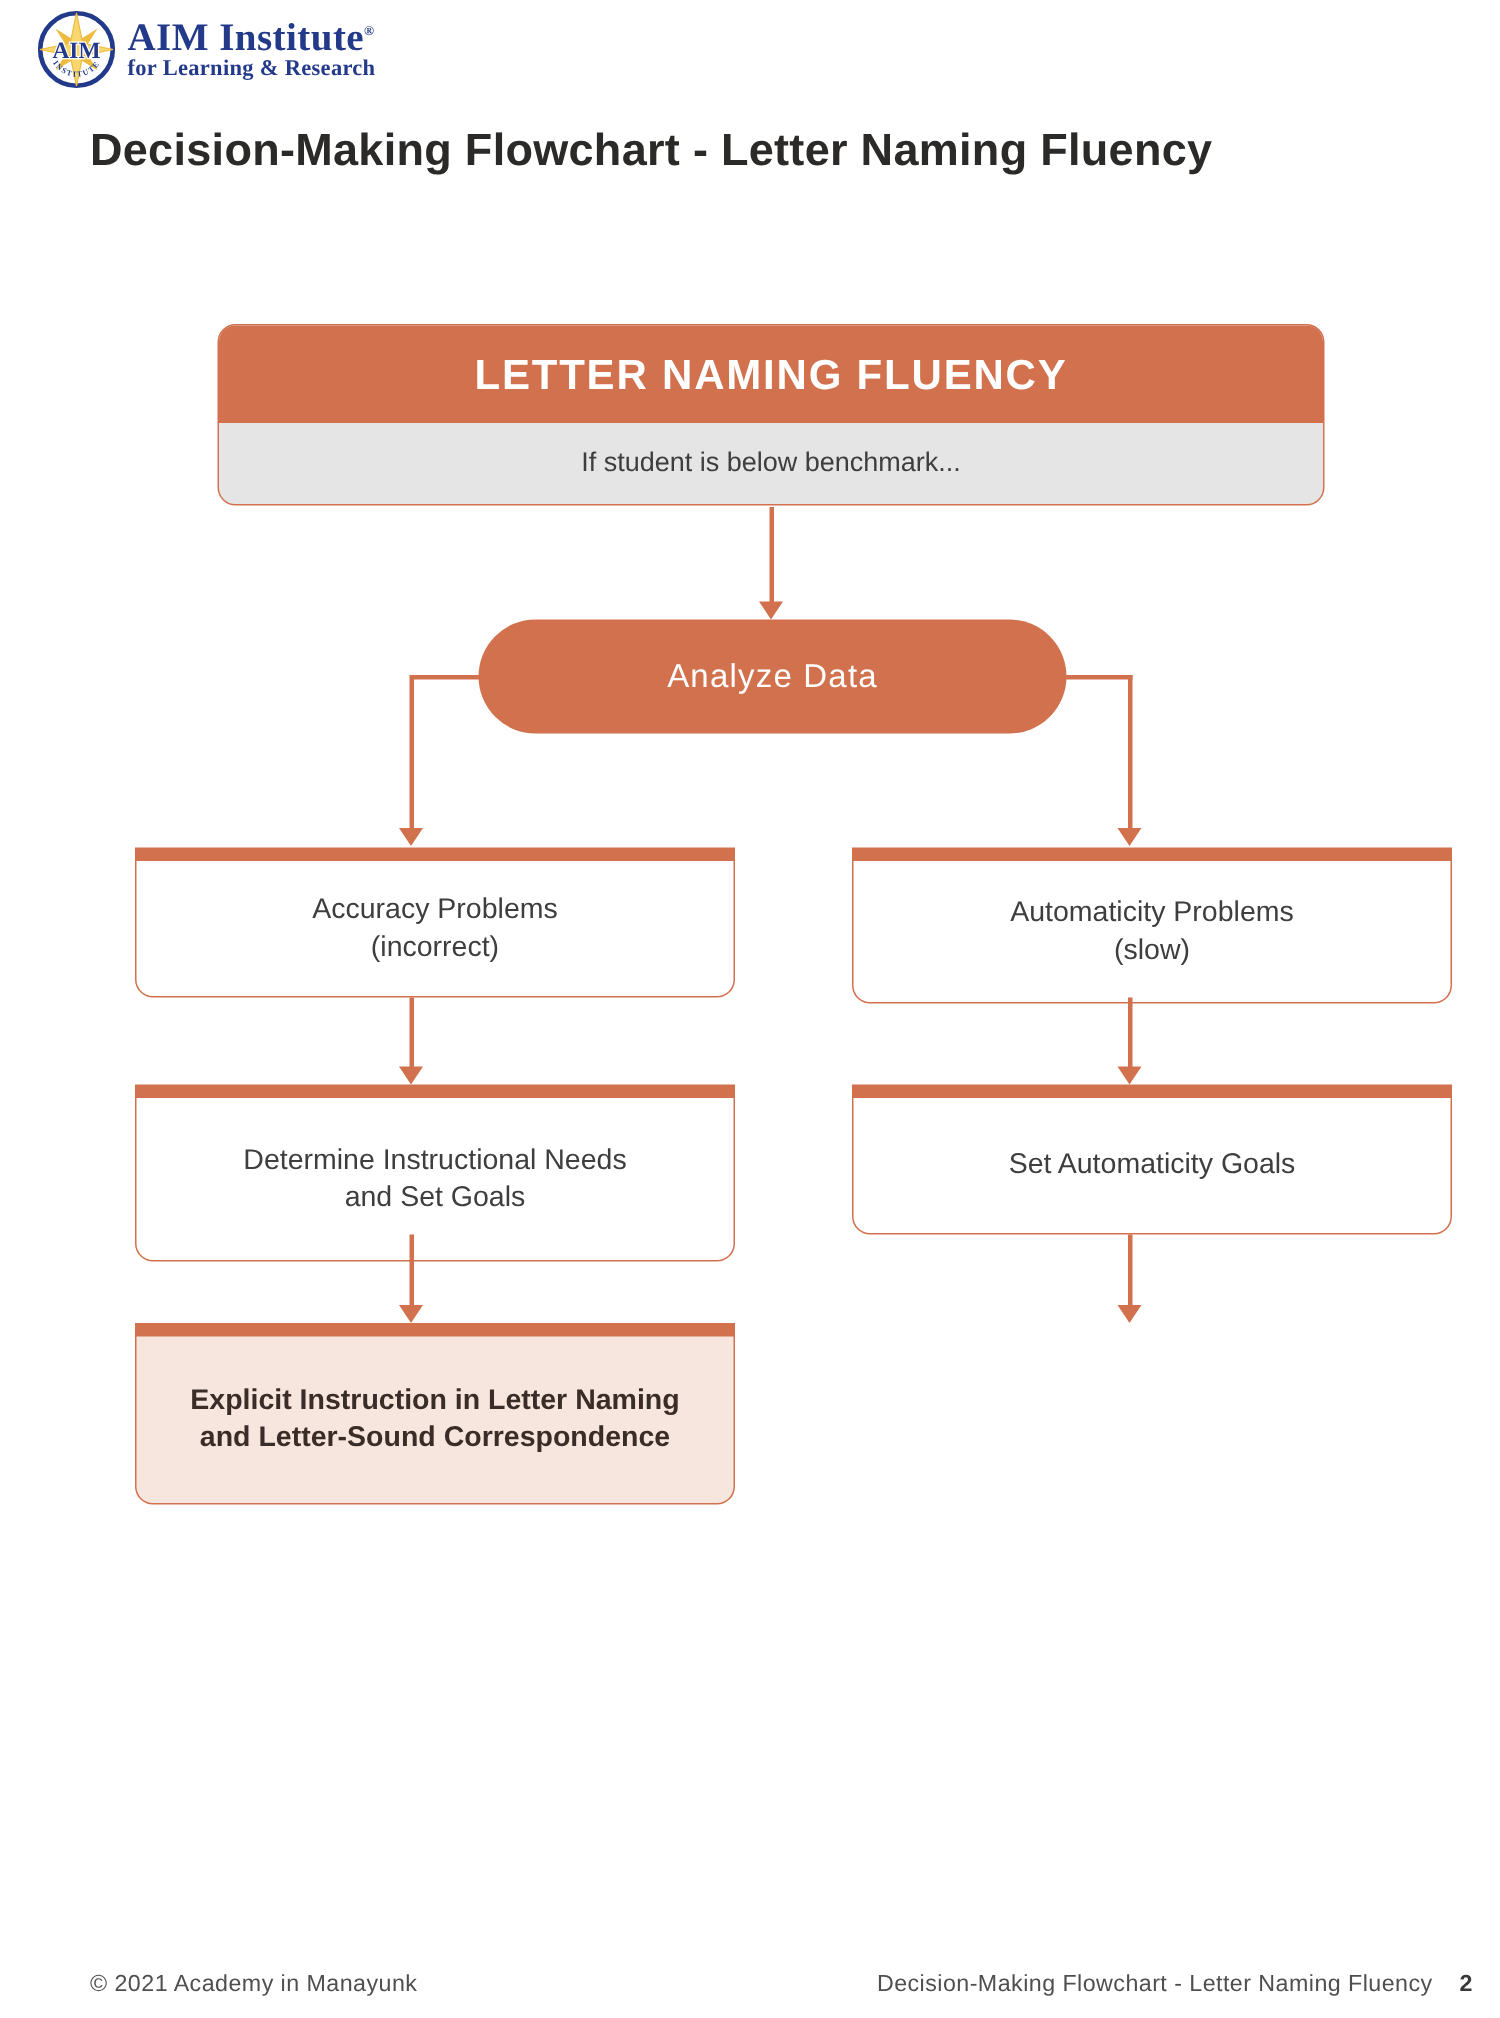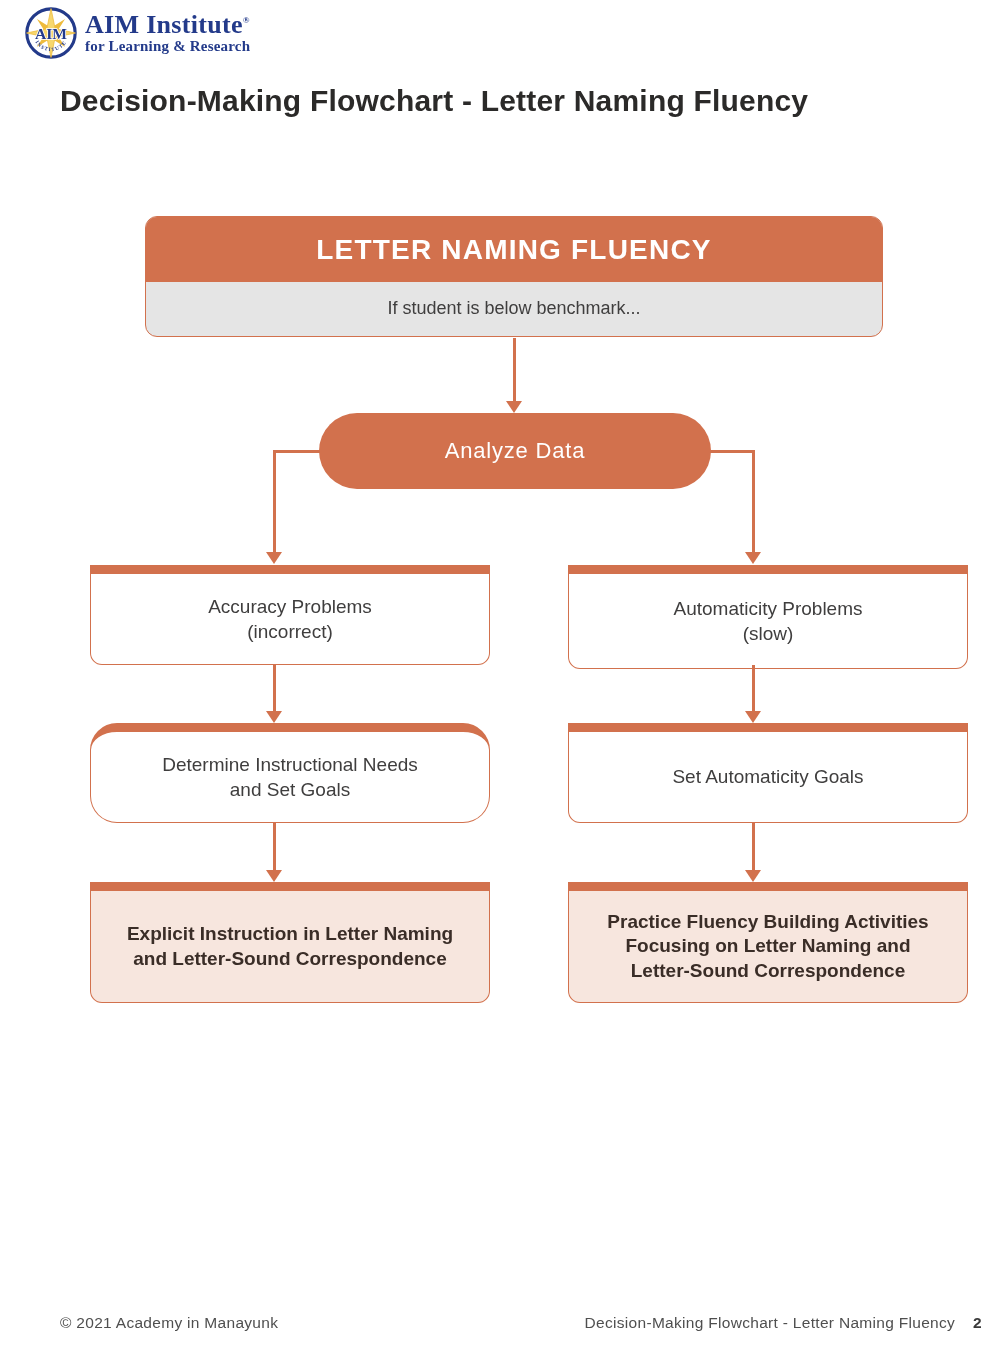--- a/index.html
+++ b/index.html
@@ -58,21 +58,21 @@
     padding:0 14px;
     margin-left:15px;
   }
   .node.outcome{
     background:var(--pink);
     font-weight:700;color:var(--bold-ink);
     font-size:19px;line-height:1.28;
   }
   .pos-l1{left:75px;top:565px;width:400px;height:100px;}
   .pos-r1{left:553px;top:565px;width:400px;height:104px;}
-  .pos-l2{left:75px;top:723px;width:400px;height:100px;border-radius:27px;}
+  .pos-l2{left:75px;top:723px;width:400px;height:118px;}
   .pos-r2{left:553px;top:723px;width:400px;height:100px;}
   .pos-l3{left:75px;top:882px;width:400px;height:121px;}
   .pos-r3{left:553px;top:882px;width:400px;height:121px;}
 
   
   .root-box{
     position:absolute;left:145px;top:216px;width:738px;height:121px;
     border:1.5px solid var(--orange);border-radius:12px;overflow:hidden;
     background:#e5e5e5;
   }
@@ -185,23 +185,20 @@
 and Set Goals</div>
   <div class="node pos-r2">Set Automaticity Goals</div>
 
   <div class="vline c-l23"></div>
   <div class="ahead c-l23-h"></div>
   <div class="vline c-r23"></div>
   <div class="ahead c-r23-h"></div>
 
   <div class="node outcome pos-l3">Explicit Instruction in Letter Naming
 and Letter-Sound Correspondence</div>
-  <div class="node outcome pos-r3">Practice Fluency Building Activities
-Focusing on Letter Naming and
-Letter-Sound Correspondence</div>
 
   <div class="footer">
     <span>© 2021 Academy in Manayunk</span>
     <span class="footer-right">
       <span>Decision-Making Flowchart - Letter Naming Fluency</span>
       <span class="page-num">2</span>
     </span>
   </div>
 
 </div>

